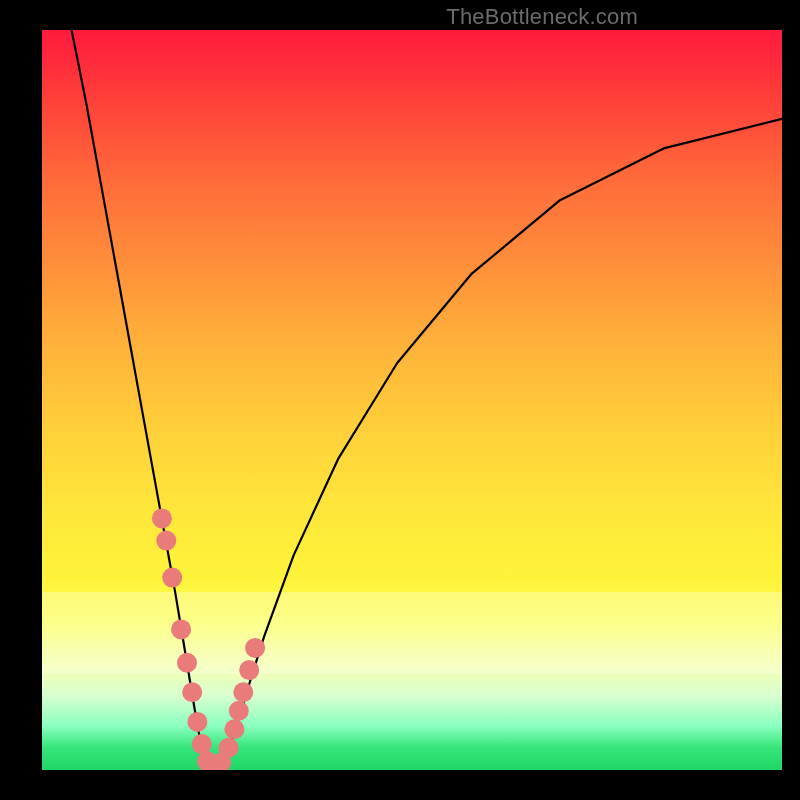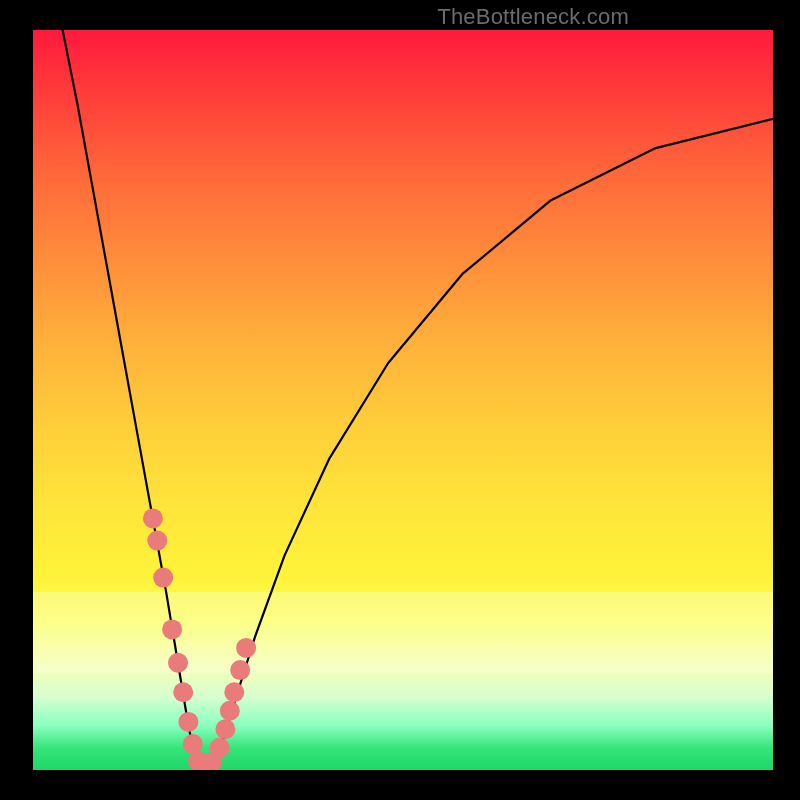--- a/index.html
+++ b/index.html
@@ -6,21 +6,21 @@
     margin: 0;
     padding: 0;
     width: 800px;
     height: 800px;
     overflow: hidden;
     background: #000;
     font-family: Arial, Helvetica, sans-serif;
   }
   .frame {
     position: absolute;
-    top: 0; left: 3px;
+    top: 0; left: 12px;
     width: 636px;
     height: 800px;
     background: #000;
   }
   .plot {
     position: absolute;
     top: 30px;
     left: 30px;
     width: 740px;
     height: 740px;

